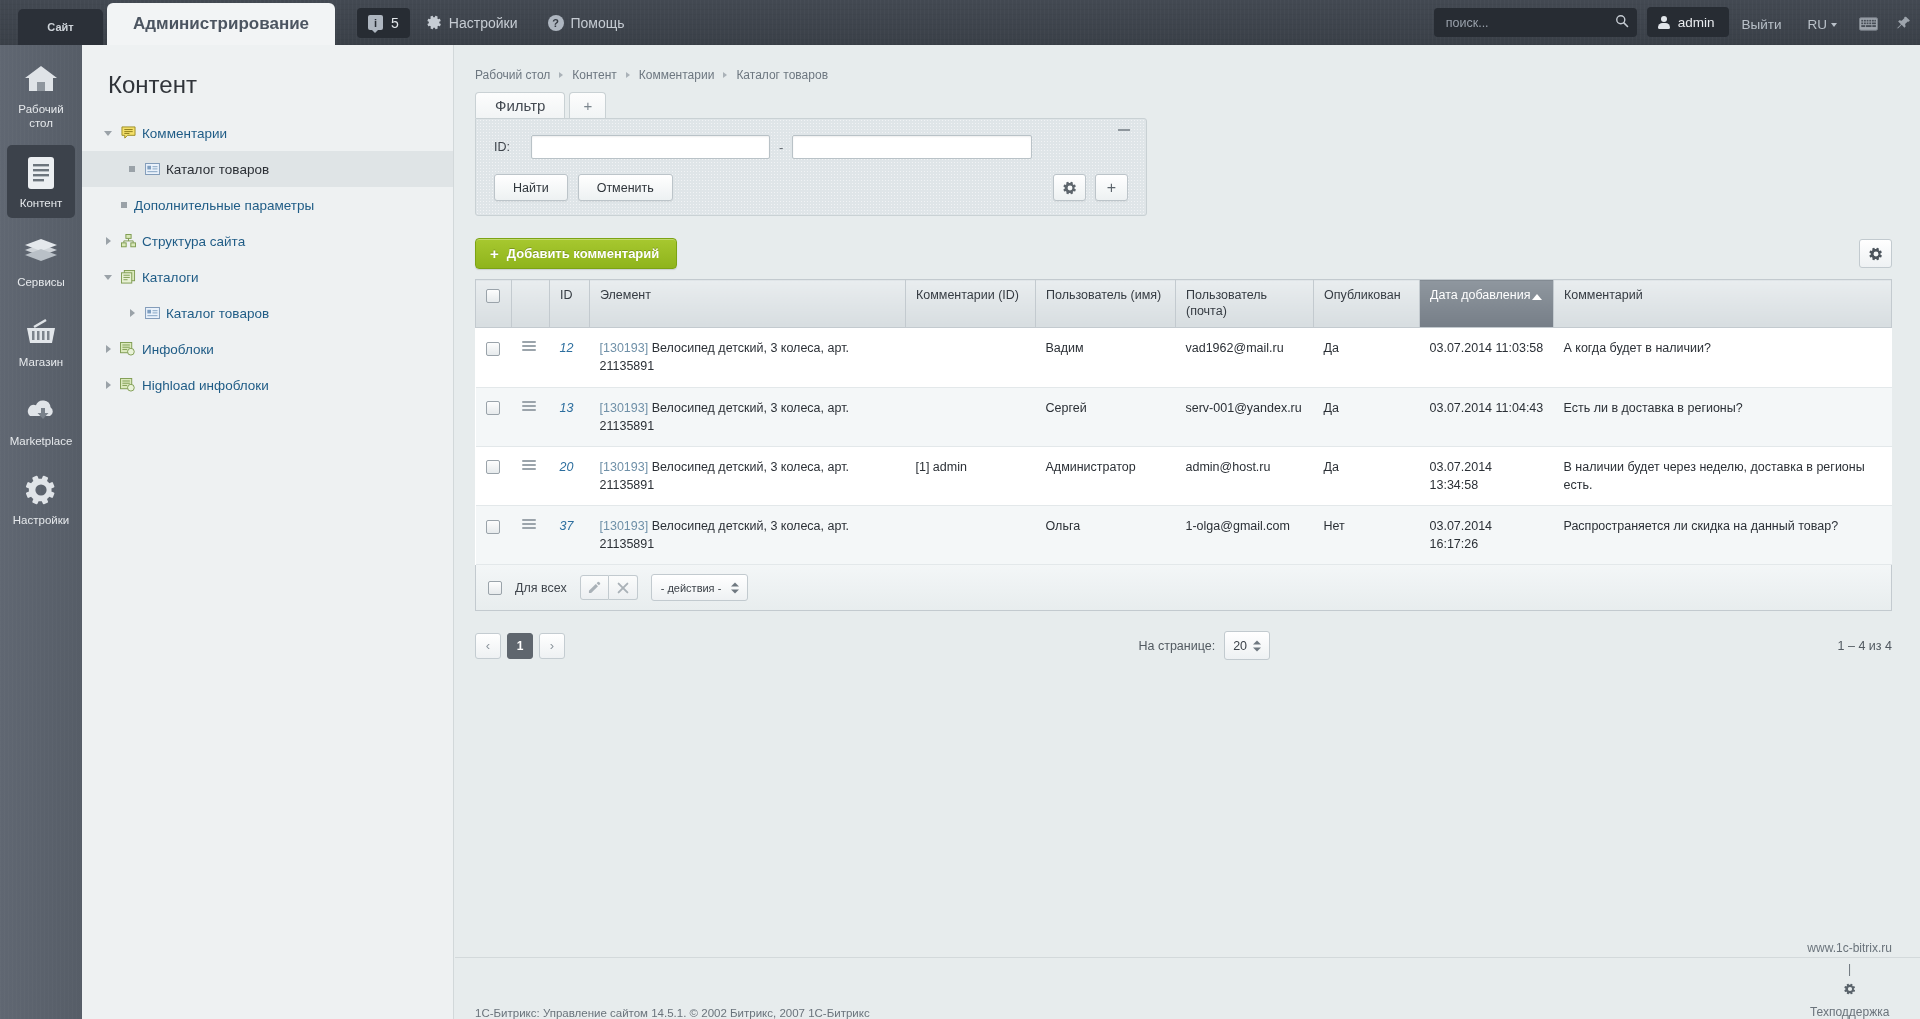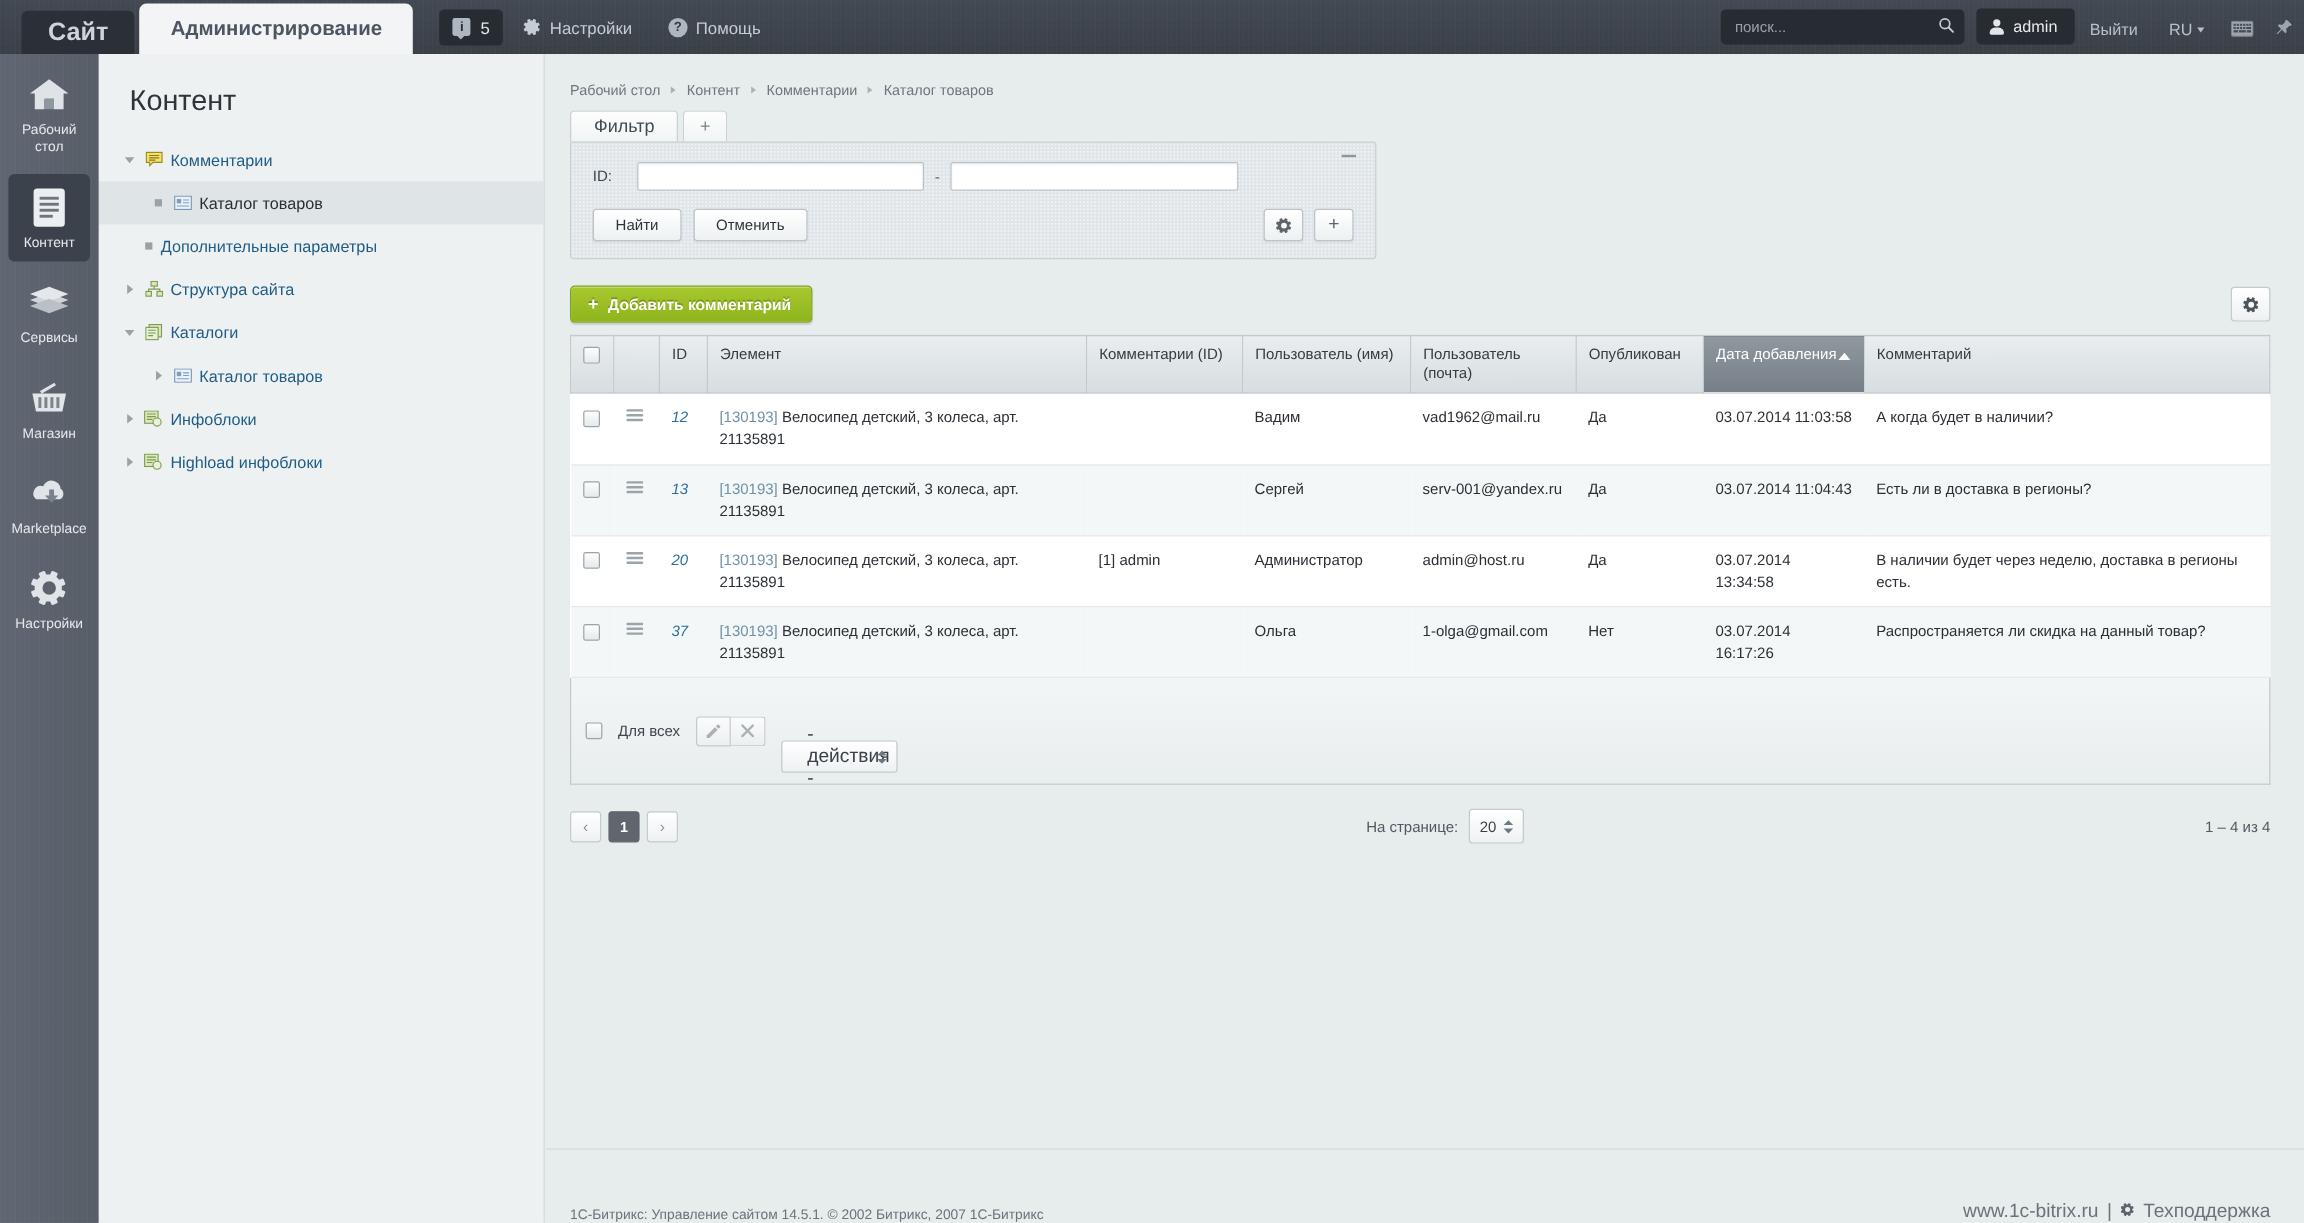--- a/index.html
+++ b/index.html
@@ -26,21 +26,21 @@
       repeating-linear-gradient(90deg, rgba(255,255,255,.022) 0 1px, transparent 1px 4px),
       repeating-linear-gradient(0deg, rgba(0,0,0,.03) 0 1px, transparent 1px 5px);
     pointer-events:none;
   }
   .tab-site {
     position: relative; z-index: 2;
     margin-left: 18px; margin-bottom: 0;
     height: 36px; min-width: 85px;
     background: #2b3038;
     border-radius: 5px 5px 0 0;
-    color: #cfd4da; font-size: 21px; font-weight: bold;
+    color: #cfd4da; font-size: 11px; font-weight: bold;
     display: flex; align-items: center; justify-content: center;
     padding: 0 22px;
     cursor: pointer;
   }
   .tab-admin {
     position: relative; z-index: 2;
     margin-left: 4px; height: 42px;
     background: #f2f4f5;
     border-radius: 6px 6px 0 0;
     color: #4c5561; font-size: 17px; font-weight: bold;
@@ -259,22 +259,22 @@
   .ipbtn{
     width:29px; height:25px; border:1px solid #c2cacf;
     background:linear-gradient(180deg,#fbfcfc,#eceff1);
     display:flex;align-items:center;justify-content:center; cursor:pointer; color:#a9b1b7;
   }
   .ipbtn:first-child{ border-radius:3px 0 0 3px; }
   .ipbtn:last-child{ border-radius:0 3px 3px 0; border-left:none; }
   .act-select{
     position:relative; width:97px; height:27px; border:1px solid #c2cacf; border-radius:3px;
     background:linear-gradient(180deg,#ffffff,#eef1f3);
-    display:flex; align-items:center; padding:0 22px 0 21px;
-    font-size:16px; color:#3b4148; cursor:pointer;margin-top:43px;
+    display:flex; align-items:center; padding:0 22px 0 9px;
+    font-size:11px; color:#3b4148; cursor:pointer;
   }
   .spin{ position:absolute; right:8px; top:50%; transform:translateY(-50%); display:flex; flex-direction:column; gap:3px;}
   .spin i{ display:block; border-left:4px solid transparent; border-right:4px solid transparent;}
   .spin .up{ border-bottom:4px solid #6f7880;}
   .spin .dn{ border-top:4px solid #6f7880;}
 
   
   .pager-row { display:flex; align-items:center; margin-top:20px; }
   .pg-btn{
     width:26px; height:26px; border:1px solid #c4ccd1; border-radius:3px;
@@ -293,21 +293,21 @@
   }
   .pg-total{ margin-left:auto; font-size:12.5px; color:#515960;}
 
   
   .page-footer {
     position:absolute; left:455px; bottom:0; width:1465px; height:62px;
     border-top:1px solid #d3d9db; background:#e7eced;
     display:flex; align-items:flex-end; padding:0 28px 0 20px;
   }
   .foot-l{ font-size:11.5px; color:#6a737b;}
-  .foot-r{ margin-left:auto; font-size:16px; color:#6a737b; display:flex; align-items:center; gap:7px;}
+  .foot-r{ margin-left:auto; font-size:12px; color:#6a737b; display:flex; align-items:center; gap:7px;flex-direction:column;}
   .foot-r a{ color:#6a737b; text-decoration:none; cursor:pointer;}
 </style>
 </head>
 <body>
 
 <div class="topbar">
   <div class="tab-site">Сайт</div>
   <div class="tab-admin">Администрирование</div>
 
   <div class="hdr-right-group">

